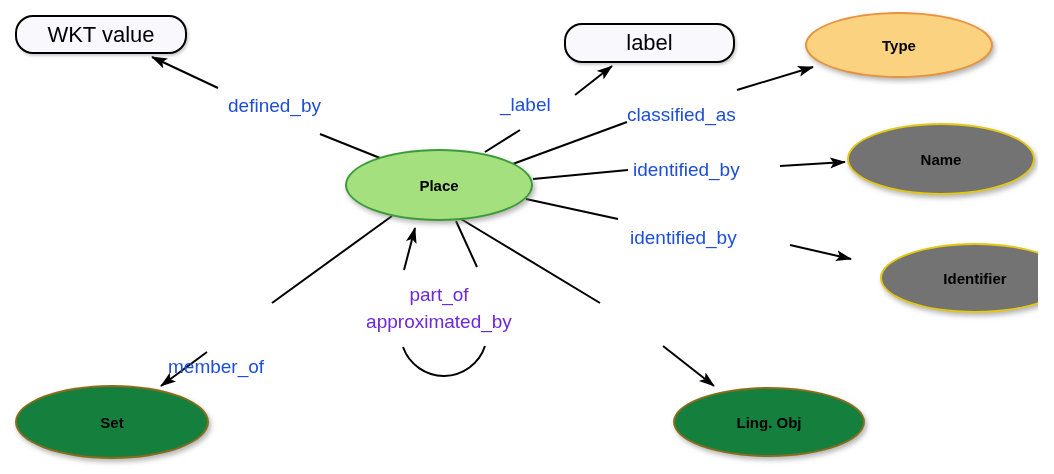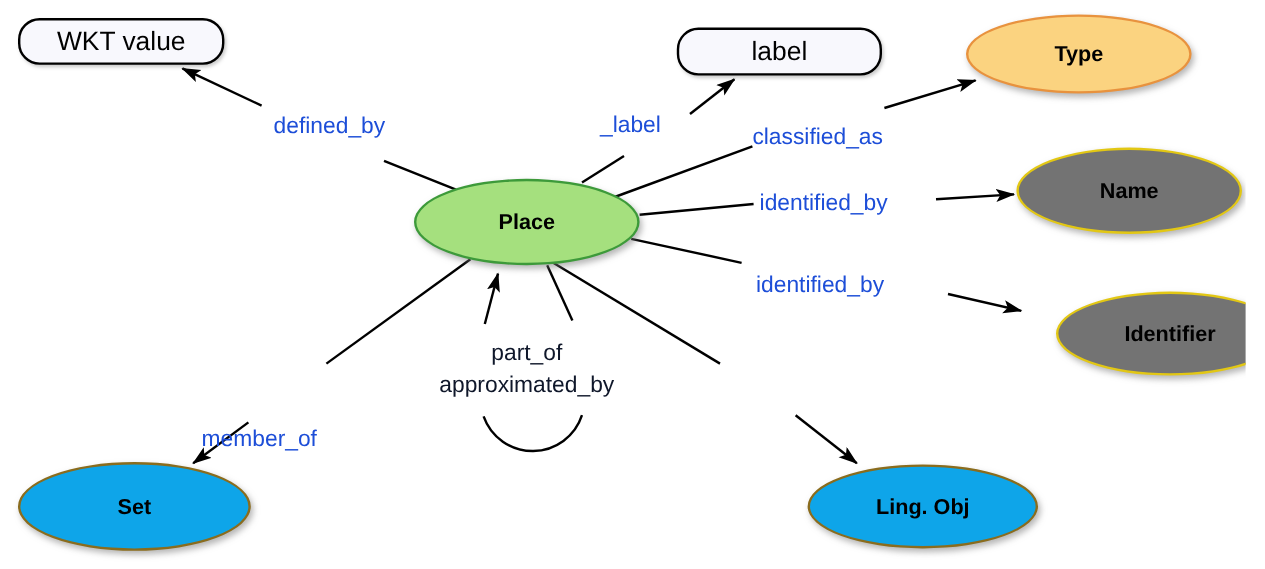--- a/index.html
+++ b/index.html
@@ -33,42 +33,42 @@
   .literal {
     border: 2.5px solid #000000;
     border-radius: 18px;
     background: #f8f8fd;
     font-size: 22px;
     font-weight: 400;
     box-shadow: 1.5px 2px 3px rgba(140,140,140,0.45);
   }
   .ellipse {
     border-radius: 50%;
-    font-size: 18px;
+    font-size: 15px;
     font-weight: 700;
     box-shadow: 2px 3px 5px rgba(120,120,120,0.55);
   }
   .place      { background: #a5e07e; border: 2.5px solid #3d9a3a; }
   .type       { background: #fbd380; border: 2.5px solid #e8923e; }
   .pale       { background: #737373; border: 2.5px solid #e2c714; }
-  .bright     { background: #0ea5e9; border: 2.5px solid #8a6c1d; }
+  .bright     { background: #15803d; border: 2.5px solid #8a6c1d; }
   .edge-label {
     position: absolute;
     font-size: 19px;
     color: #1d4ed8;
     white-space: nowrap;
   }
   .loop-labels {
     position: absolute;
     left: 345px; top: 281px;
     width: 188px;
     text-align: center;
     font-size: 19px;
     line-height: 27px;
-    color: #0f172a;
+    color: #6d28d9;
   }
 </style>
 </head>
 <body>
 
 <div id="canvas">
 
   <svg id="edges-svg" viewBox="0 0 1054 474" xmlns="http://www.w3.org/2000/svg">
     <defs>
       <marker id="arrow" markerUnits="userSpaceOnUse" markerWidth="22" markerHeight="16" refX="15" refY="5.5" orient="auto">

